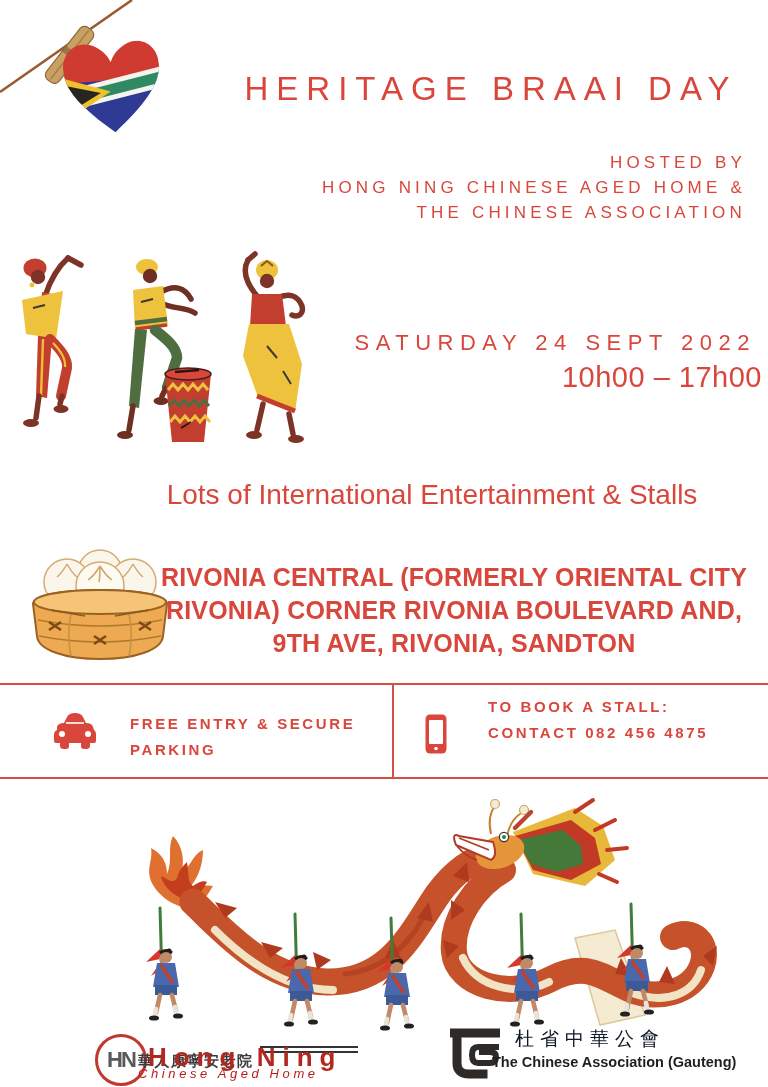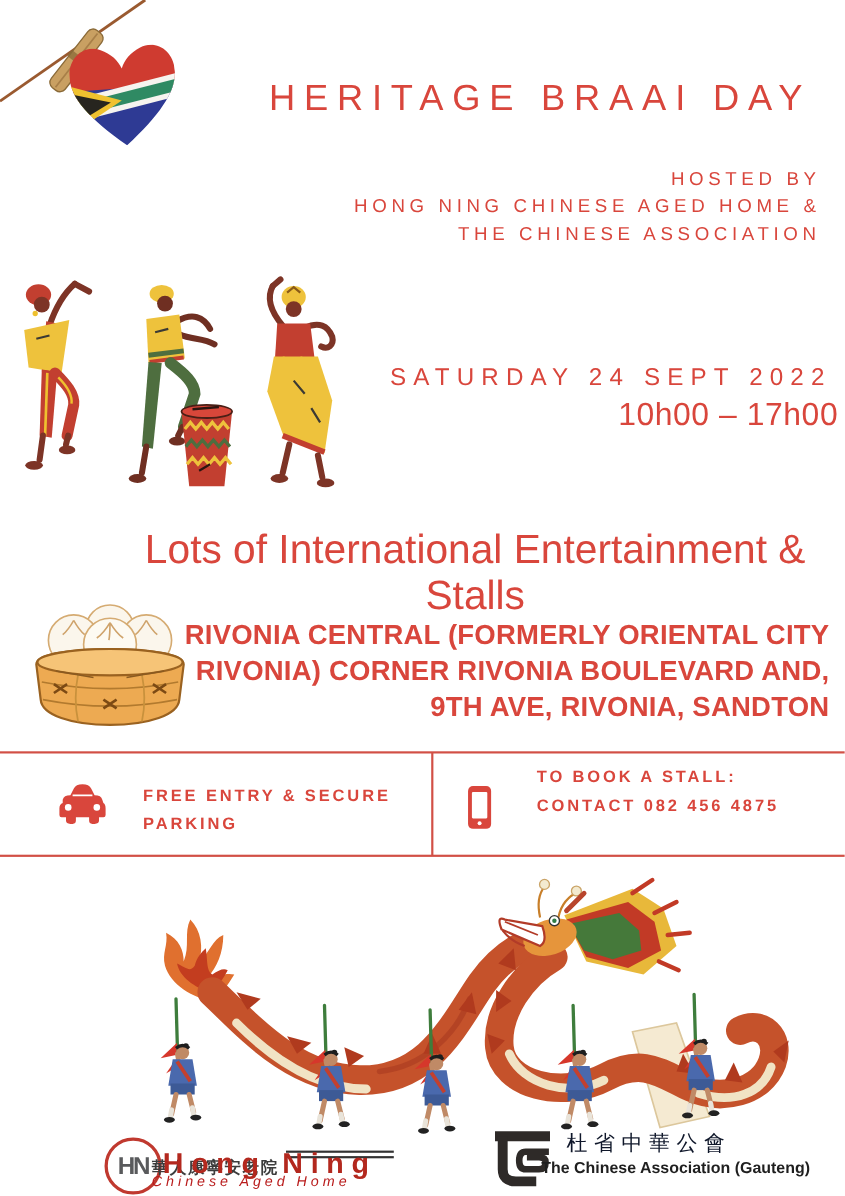--- a/index.html
+++ b/index.html
@@ -38,25 +38,25 @@
     white-space:nowrap;
   }
   .time-line{
     right:6px; top:361px; width:400px;
     text-align:right;
     font-size:29px; font-weight:400; letter-spacing:0.5px;
   }
   .tagline{
     left:97px; top:479px; width:670px;
     text-align:center;
-    font-size:37px; font-weight:500; letter-spacing:0px;
+    font-size:28px; font-weight:500; letter-spacing:0px;
   }
   .venue{
     right:14px; top:561px; width:600px;
-    text-align:right; line-height:33px;
+    text-align:center; line-height:33px;
     font-size:25px; font-weight:700; letter-spacing:0.2px;
   }
 
   
   .rule-h{left:0; width:768px; height:2px; background:#d25046;}
   .rule-v{left:392px; top:684px; width:2px; height:94px; background:#d25046;}
   .info-text{
     font-size:15px; font-weight:700; letter-spacing:2.6px;
     line-height:26px; color:var(--red);
   }

